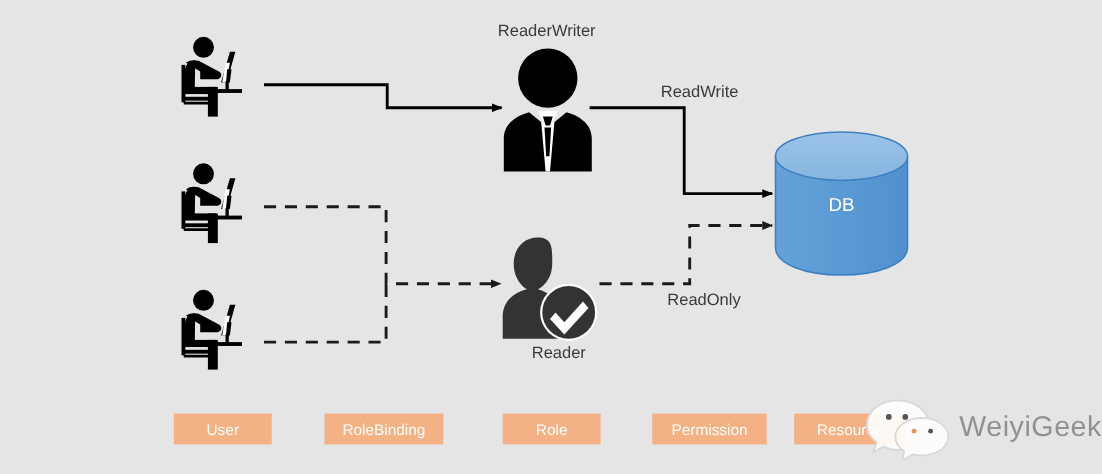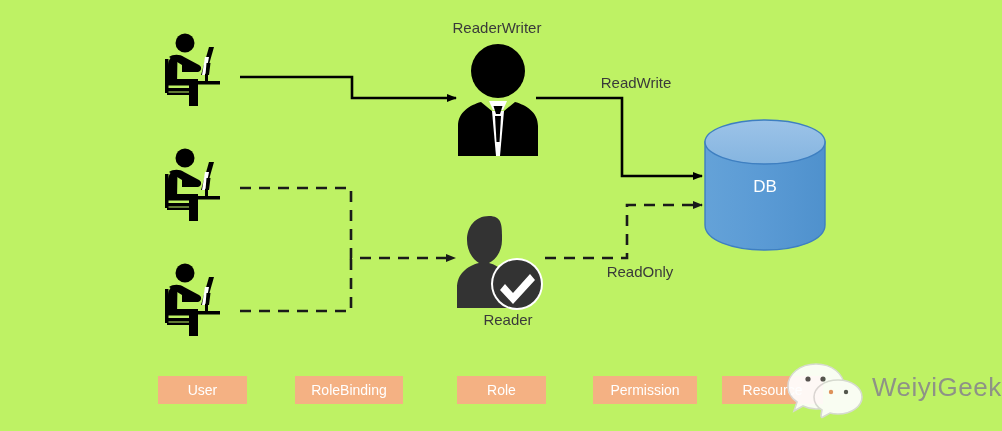--- a/index.html
+++ b/index.html
@@ -8,21 +8,21 @@
     padding: 0;
     background: #ffffff;
   }
   body {
     font-family: "Liberation Sans", sans-serif;
   }
   #canvas {
     position: relative;
     width: 1002px;
     height: 431px;
-    background: #bef264;
+    background: #e5e5e5;
     overflow: hidden;
   }
   #diagram-svg {
     position: absolute;
     left: 0;
     top: 0;
     width: 1002px;
     height: 431px;
   }
   .node-label {

